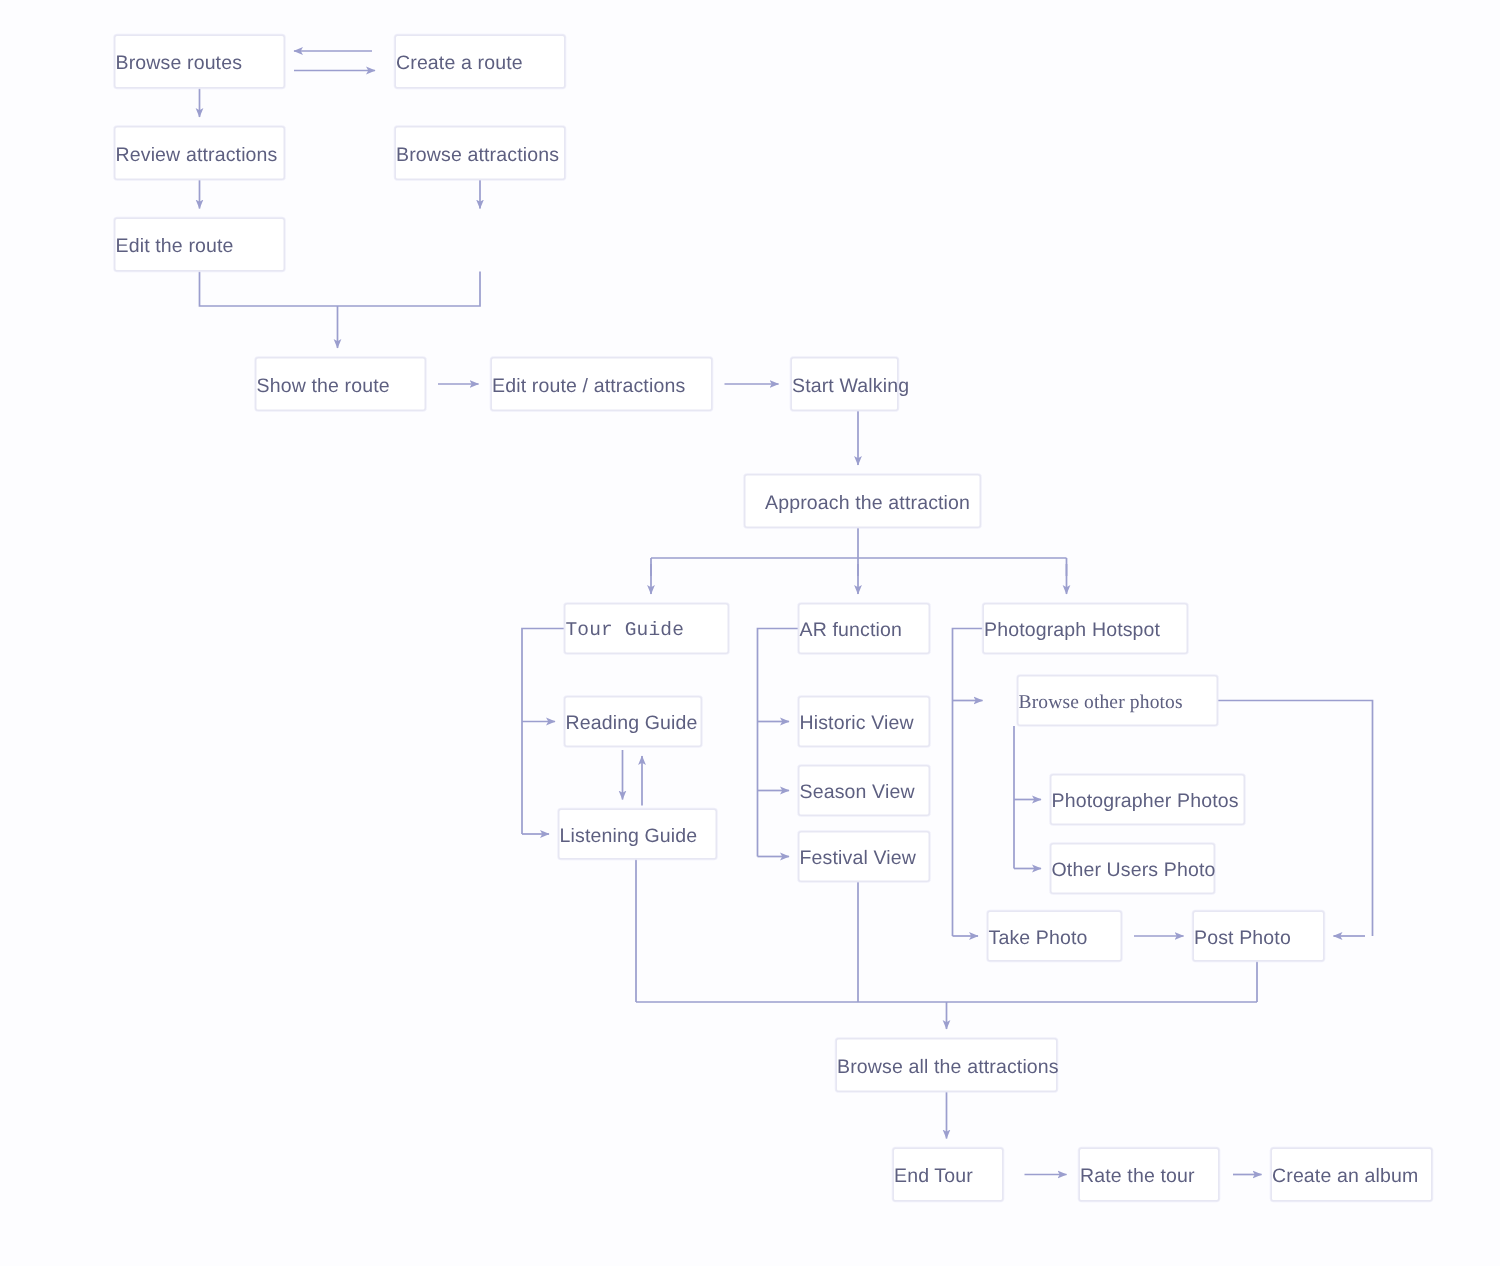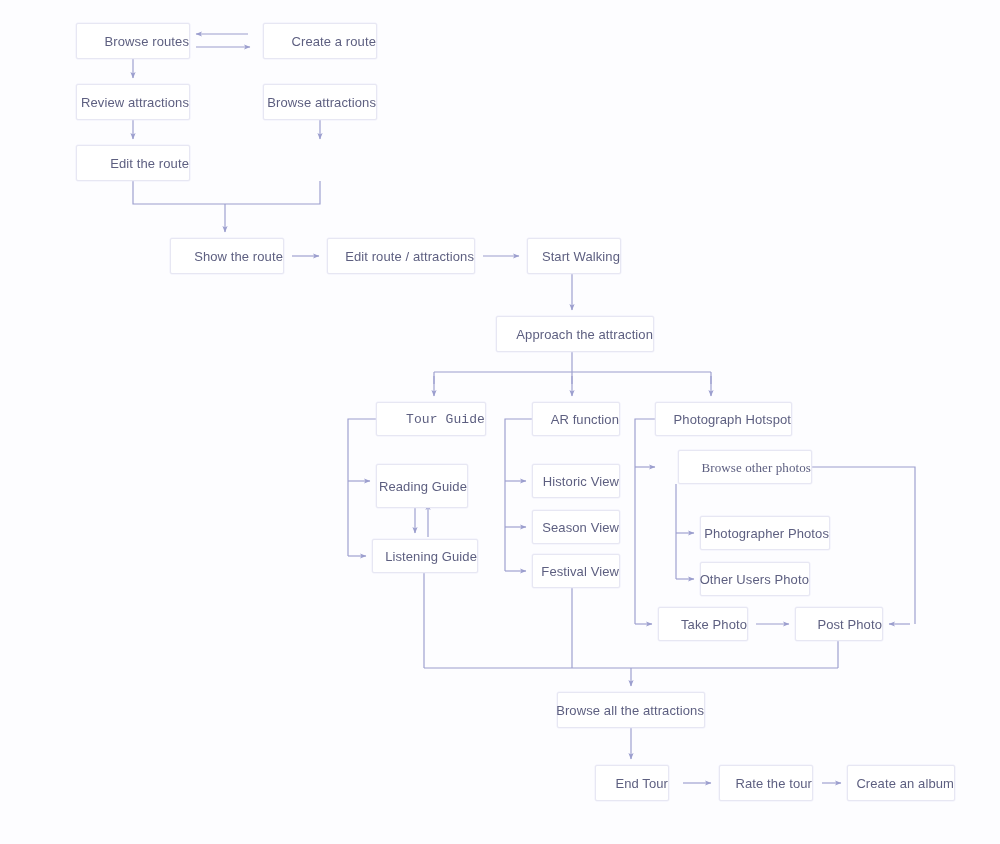--- a/index.html
+++ b/index.html
@@ -29,21 +29,21 @@
     pointer-events: none;
   }
   .node {
     position: absolute;
     box-sizing: border-box;
     background: #ffffff;
     border: 1px solid #e7e7f3;
     border-radius: 2px;
     display: flex;
     align-items: center;
-    justify-content: flex-end;
+    justify-content: flex-start;
     color: #5d5f80;
     font-size: 13px;
     letter-spacing: 0.1px;
     white-space: nowrap;
     box-shadow: 0 0 0 0.5px rgba(230,230,245,0.55);
   }
   .node .lbl {
     display: block;
     line-height: 1;
   }
@@ -139,39 +139,39 @@
   <div class="node" style="left:76px;top:145px;width:114px;height:36px;">
     <span class="lbl">Edit the route</span>
   </div>
 
   <div class="node" style="left:170px;top:238px;width:114px;height:36px;">
     <span class="lbl">Show the route</span>
   </div>
   <div class="node" style="left:327px;top:238px;width:148px;height:36px;">
     <span class="lbl">Edit route / attractions</span>
   </div>
-  <div class="node" style="left:527px;top:238px;width:94px;height:36px;padding-left:44px;">
+  <div class="node" style="left:527px;top:238px;width:72px;height:36px;">
     <span class="lbl">Start Walking</span>
   </div>
 
   <div class="node" style="left:496px;top:316px;width:158px;height:36px;padding-left:13px;">
     <span class="lbl">Approach the attraction</span>
   </div>
 
   <div class="node" style="left:376px;top:402px;width:110px;height:34px;font-family:Liberation Mono, monospace;">
     <span class="lbl">Tour Guide</span>
   </div>
   <div class="node" style="left:532px;top:402px;width:88px;height:34px;">
     <span class="lbl">AR function</span>
   </div>
   <div class="node" style="left:655px;top:402px;width:137px;height:34px;">
     <span class="lbl">Photograph Hotspot</span>
   </div>
 
-  <div class="node" style="left:376px;top:464px;width:92px;height:44px;">
+  <div class="node" style="left:376px;top:464px;width:92px;height:34px;">
     <span class="lbl">Reading Guide</span>
   </div>
   <div class="node" style="left:532px;top:464px;width:88px;height:34px;">
     <span class="lbl">Historic View</span>
   </div>
   <div class="node" style="left:678px;top:450px;width:134px;height:34px;font-family:Liberation Serif, serif;">
     <span class="lbl">Browse other photos</span>
   </div>
 
   <div class="node" style="left:532px;top:510px;width:88px;height:34px;">

